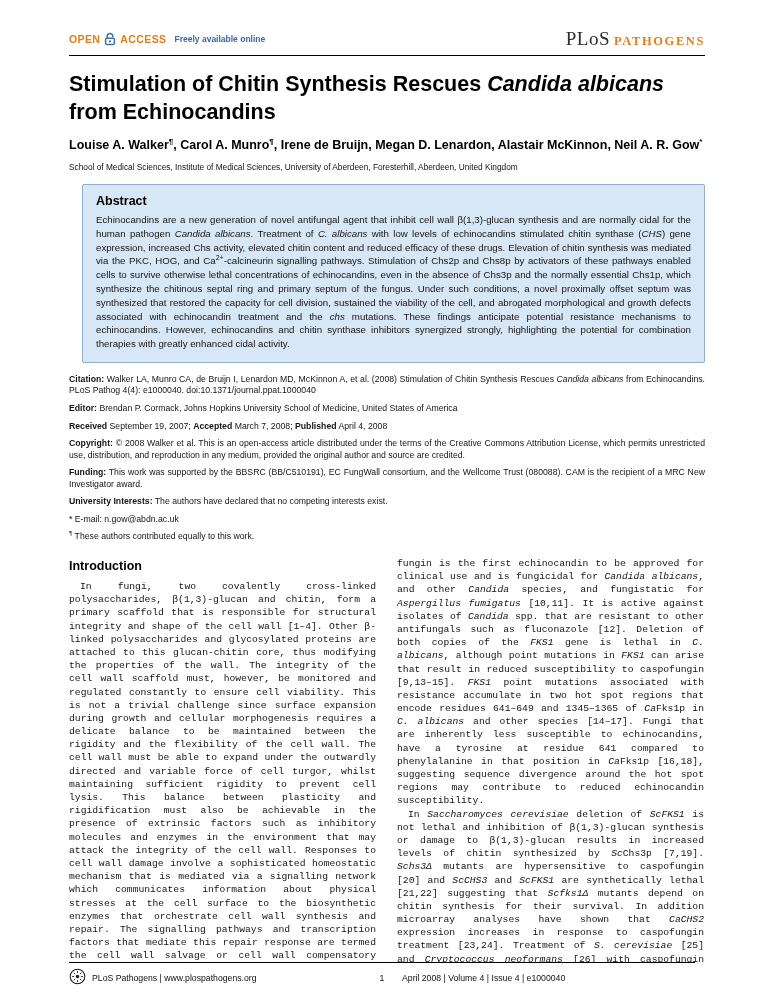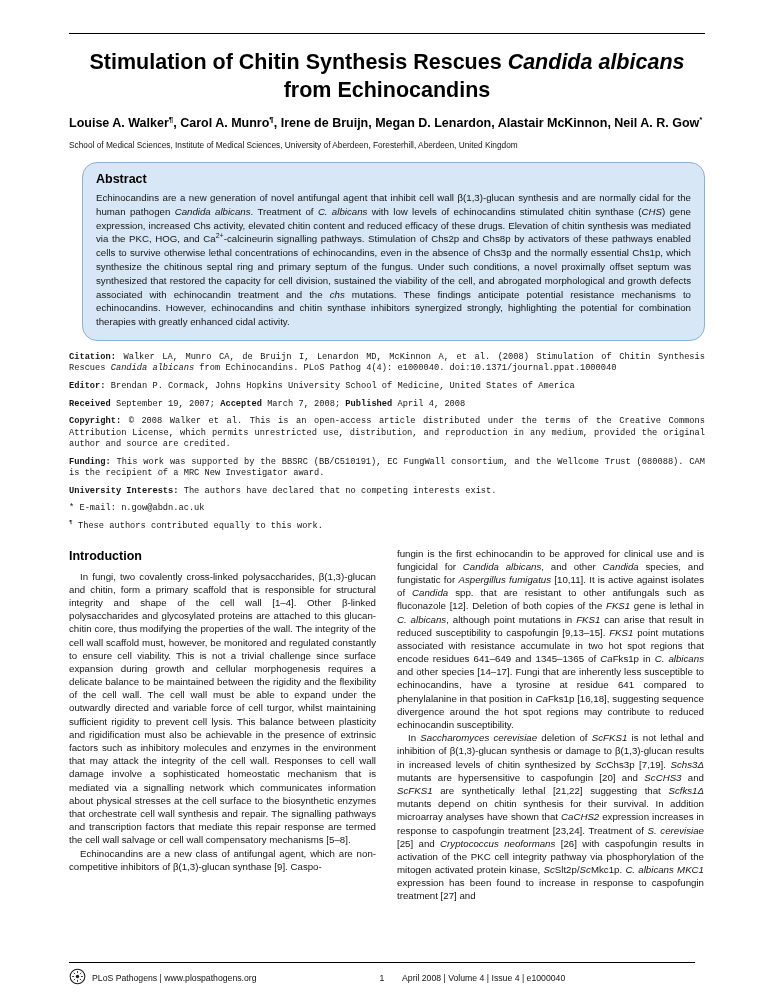--- a/index.html
+++ b/index.html
@@ -13,54 +13,72 @@
   .oa { display: flex; align-items: center; gap: 3px; font-family: "Liberation Sans", sans-serif; }
   .oa .word { font-size: 10.5px; font-weight: 700; color: var(--orange, #e87c17); letter-spacing: .4px; }
   .oa .lock { display: inline-flex; margin: 0 1px; }
   .oa .freely { font-size: 8.5px; font-weight: 700; color: var(--blue, #3a66a8); margin-left: 5px; }
   .brand { display: flex; align-items: baseline; }
   .brand .plos { font-family: "Liberation Serif", serif; font-size: 19px; color: #2b2b2b; letter-spacing: .5px; }
   .brand .jname { font-family: "Liberation Serif", serif; font-weight: 700; font-size: 12.5px; color: var(--orange, #e87c17); letter-spacing: 1.6px; margin-left: 4px; }
 
   .rule { border-top: 1.5px solid #000; margin-top: 5px; }
 
-  h1 { font-family: "Liberation Sans", sans-serif; font-weight: 700; font-size: 21.5px; line-height: 1.28; margin-top: 15px; color: #000; text-align: center; }
+  h1 { font-family: "Liberation Sans", sans-serif; font-weight: 700; font-size: 21.5px; line-height: 1.28; margin-top: 15px; color: #000; }
   .authors { font-family: "Liberation Sans", sans-serif; font-weight: 700; font-size: 12.5px; line-height: 1.45; margin-top: 10px; color: #000; }
   .authors sup { font-size: 8px; }
   .affil { font-family: "Liberation Sans", sans-serif; font-size: 8.3px; margin-top: 8px; color: #111; }
 
-  .abstract { margin: 12px 0 0 13px; background: var(--abstract_bg, #d8e7f5); border: 1px solid var(--abstract_border, #8cb0d4); border-radius: 15px; padding: 9px 13px 11px 13px; }
+  .abstract { margin: 12px 0 0 13px; background: var(--abstract_bg, #d8e7f5); border: 1px solid var(--abstract_border, #8cb0d4); border-radius: 2px; padding: 9px 13px 11px 13px; }
   .abstract h2 { font-family: "Liberation Sans", sans-serif; font-size: 12.5px; font-weight: 700; margin-bottom: 5px; color: #000; }
   .abstract p { font-family: "Liberation Sans", sans-serif; font-size: 9.7px; line-height: 1.42; text-align: justify; }
 
   .meta { margin-top: 11px; }
-  .meta p { font-family: Liberation Mono, monospace; font-size: 8.7px; line-height: 1.33; text-align: justify; margin-bottom: 6px; }
+  .meta p { font-family: Liberation Sans, sans-serif; font-size: 8.7px; line-height: 1.33; text-align: justify; margin-bottom: 6px; }
 
   .columns { display: flex; gap: 21px; margin-top: 14px; }
   .col { width: 307px; }
   .col h2 { font-family: "Liberation Sans", sans-serif; font-size: 12.5px; font-weight: 700; margin: 2px 0 7px 0; color: #000; }
-  .col p { font-family: Liberation Sans, sans-serif; font-size: 9.7px; line-height: 1.36; text-align: justify; }
+  .col p { font-family: Liberation Mono, monospace; font-size: 9.7px; line-height: 1.36; text-align: justify; }
   .col p.indent { text-indent: 11px; }
 
   sup { font-size: 72%; line-height: 0; }
   i { font-style: italic; }
   b { font-weight: 700; }
 
   .footer { position: absolute; left: 0; right: 0; bottom: 0; background: #fff; padding: 0 79px 13px 69px; }
   .footer-rule { border-top: 1.4px solid #000; }
   .footer-row { display: flex; align-items: center; margin-top: 5px; font-family: "Liberation Sans", sans-serif; font-size: 8.7px; color: #111; }
   .f-left { flex: 1; display: flex; align-items: center; gap: 6px; }
   .f-center { width: 40px; text-align: center; }
   .f-right { flex: 1; text-align: left; }
 </style>
 </head>
 <body>
 
 <div class="page">
 
+  <header class="masthead">
+    <div class="oa">
+      <span class="word">OPEN</span>
+      <span class="lock">
+        <svg width="12" height="14" viewBox="0 0 12 14" aria-hidden="true">
+          <path d="M3.2 6.2 V4.2 a2.8 2.8 0 0 1 5.6 0 V5.2" fill="none" stroke="#44709f" stroke-width="1.5"></path>
+          <rect x="1.6" y="6.2" width="8.8" height="6.4" rx="1.4" fill="none" stroke="#44709f" stroke-width="1.5"></rect>
+          <circle cx="6" cy="9.4" r="1.1" fill="#44709f"></circle>
+        </svg>
+      </span>
+      <span class="word">ACCESS</span>
+      <span class="freely">Freely available online</span>
+    </div>
+    <div class="brand">
+      <span class="plos">PLoS</span>
+      <span class="jname">PATHOGENS</span>
+    </div>
+  </header>
 
   <div class="rule"></div>
 
   <h1>Stimulation of Chitin Synthesis Rescues <i>Candida albicans</i><br>from Echinocandins</h1>
 
   <p class="authors">Louise A. Walker<sup>¶</sup>, Carol A. Munro<sup>¶</sup>, Irene de Bruijn, Megan D. Lenardon, Alastair McKinnon, Neil A. R. Gow<sup>*</sup></p>
 
   <p class="affil">School of Medical Sciences, Institute of Medical Sciences, University of Aberdeen, Foresterhill, Aberdeen, United Kingdom</p>
 
   <section class="abstract">

